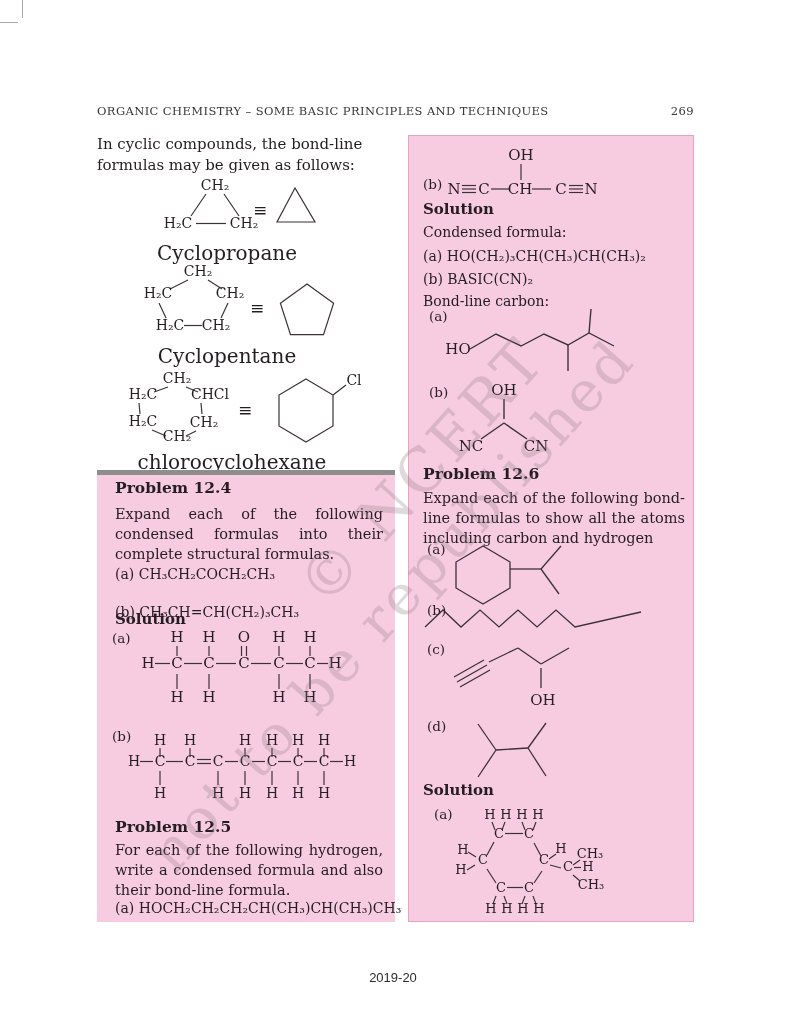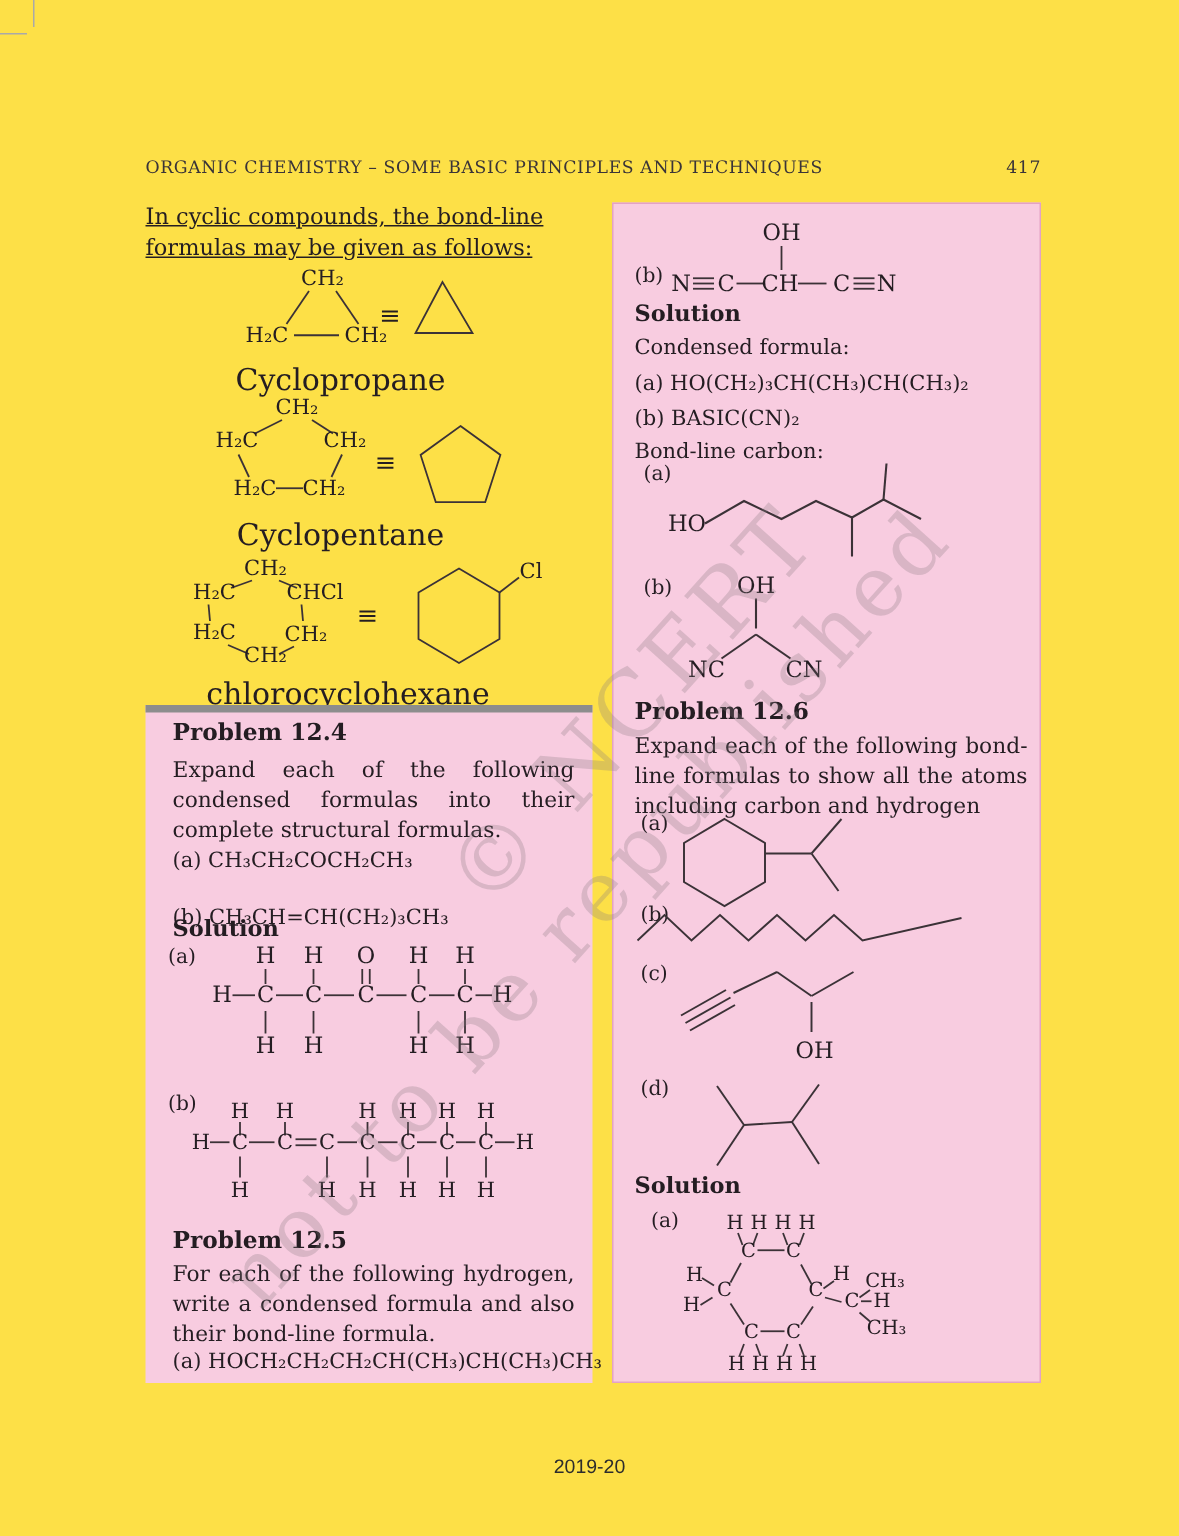--- a/index.html
+++ b/index.html
@@ -1,16 +1,16 @@
 <!DOCTYPE html>
 <html><head>
 <meta charset="utf-8">
 <style>
   html,body{margin:0;padding:0;background:#e8e8e8;}
-  #page{position:relative;width:786px;height:1024px;background:#fde047;margin:0 auto;
+  #page{position:relative;width:786px;height:1024px;background:#ffffff;margin:0 auto;
         font-family:"DejaVu Serif", serif;color:#241d22;overflow:hidden;}
   .abs{position:absolute;}
   .t{white-space:nowrap;}
   .header{font-size:11.5px;letter-spacing:.4px;color:#3a3438;}
   .body-text{font-size:14.5px;line-height:1.38;text-align:justify;}
   .intro{font-size:15px;line-height:1.4;}
   .prob-title{font-size:15.5px;font-weight:bold;}
   .sol-title{font-size:15px;font-weight:bold;}
   .formula{font-size:14px;}
   .caption{font-size:20px;text-align:center;}
@@ -31,23 +31,23 @@
 </style>
 </head>
 <body>
 
 <div id="page">
 
   <div class="abs cropmark" style="left:22px;top:0;width:1px;height:18px;"></div>
   <div class="abs cropmark" style="left:0;top:22px;width:18px;height:1px;"></div>
 
   <div class="abs t header" style="left:97px;top:104px;">ORGANIC CHEMISTRY – SOME BASIC PRINCIPLES AND TECHNIQUES</div>
-  <div class="abs t header" style="left:660px;top:104px;width:34px;text-align:right;">417</div>
-
-  <div class="abs intro" style="left:97px;top:134px;width:302px;text-decoration:underline;">In cyclic compounds, the bond-line formulas may be given as follows:</div>
+  <div class="abs t header" style="left:660px;top:104px;width:34px;text-align:right;">269</div>
+
+  <div class="abs intro" style="left:97px;top:134px;width:302px;">In cyclic compounds, the bond-line formulas may be given as follows:</div>
 
   <svg class="abs" style="left:140px;top:176px;" width="190" height="62" viewBox="0 0 190 62">
     <text x="75" y="14">CH₂</text>
     <line x1="66" y1="18" x2="51" y2="40"></line>
     <line x1="84" y1="18" x2="99" y2="40"></line>
     <text x="38" y="52">H₂C</text>
     <text x="104" y="52">CH₂</text>
     <line x1="56" y1="47.5" x2="86" y2="47.5"></line>
     <text x="120" y="40" class="equiv">≡</text>
     <polygon points="155,12 137,46 175,46"></polygon>

